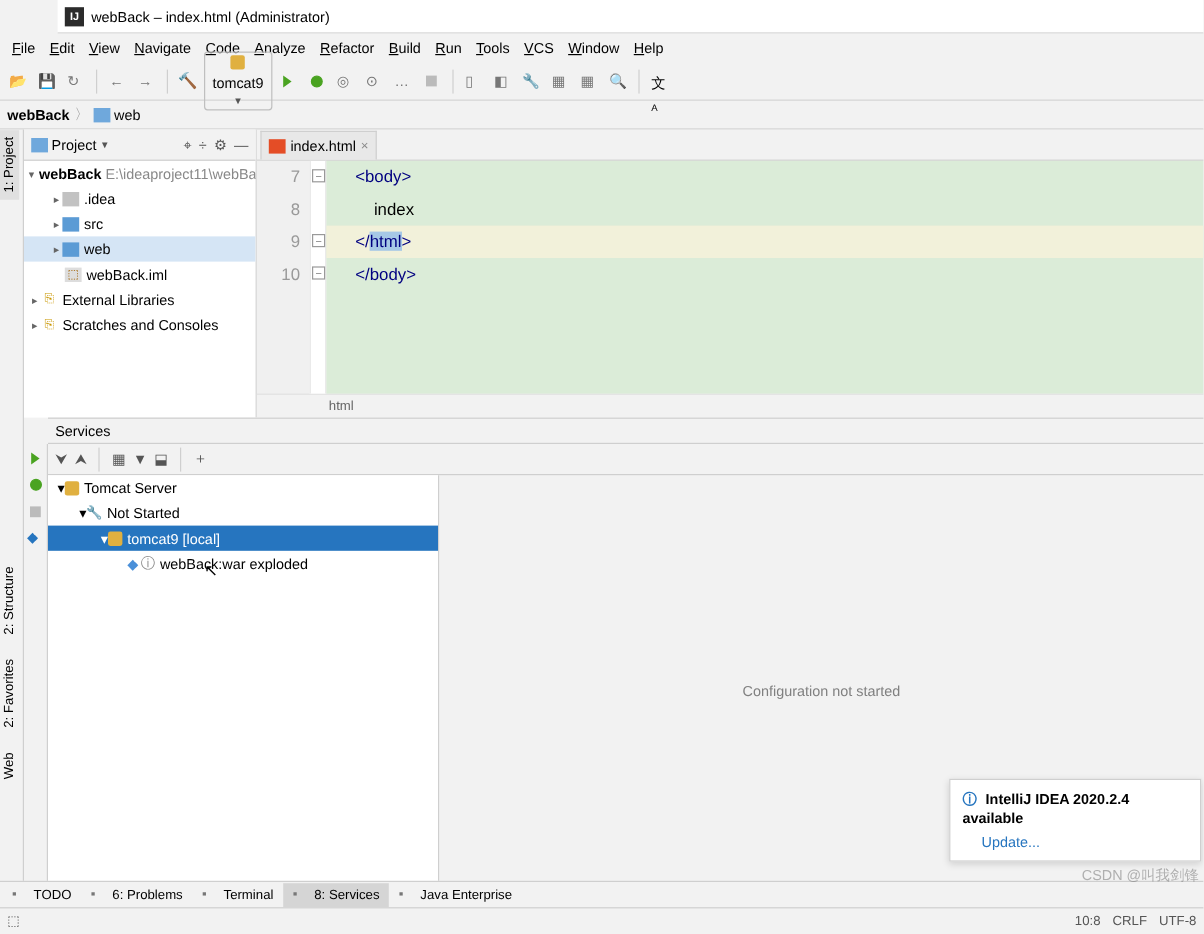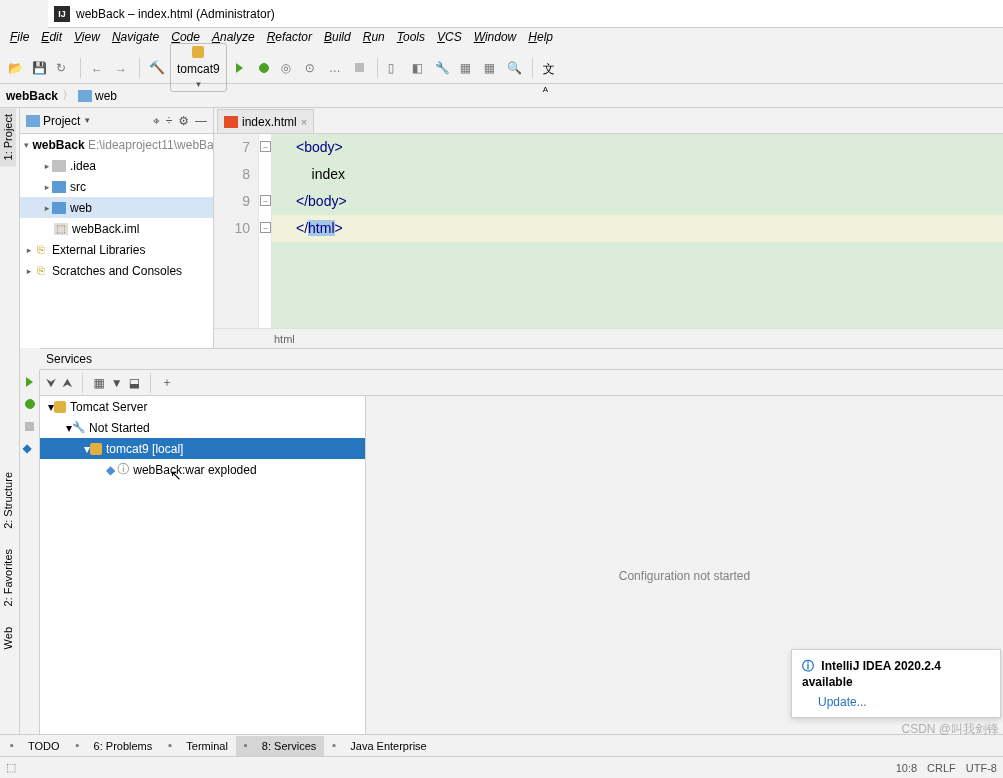--- a/index.html
+++ b/index.html
@@ -2,21 +2,21 @@
 <html><head>
 <meta charset="utf-8">
 <style>
 * { box-sizing: border-box; font-family: "Segoe UI", Arial, sans-serif; }
 body { margin: 0; width: 1003px; height: 778px; background: #f2f2f2; font-size: 12px; color: #000; overflow: hidden; position: relative; }
 
 .title-bar { height: 28px; background: #fff; border-bottom: 1px solid #cfcfcf; display: flex; align-items: center; padding: 0 6px; margin-left: 48px; }
 .title-bar .logo { width: 16px; height: 16px; background: #2b2b2b; color: #fff; font-size: 9px; text-align: center; line-height: 16px; margin-right: 6px; font-weight: bold; }
 .title-bar .title-text { font-size: 12px; }
 
-.menu-bar { height: 24px; background: #f2f2f2; display: flex; padding: 0 4px; font-style: italic; }
+.menu-bar { height: 24px; background: #f2f2f2; display: flex; align-items: center; padding: 0 4px; }
 .menu-item { padding: 2px 6px; cursor: default; }
 .menu-item u { text-decoration: underline; }
 
 .toolbar { height: 32px; background: #f2f2f2; border-bottom: 1px solid #cfcfcf; display: flex; align-items: center; padding: 0 4px; gap: 2px; }
 .tb-btn { width: 22px; height: 22px; display: flex; align-items: center; justify-content: center; cursor: default; position: relative; }
 .tb-sep { width: 1px; height: 20px; background: #cfcfcf; margin: 0 4px; }
 .run-config { border: 1px solid #bfbfbf; border-radius: 3px; padding: 2px 6px; display: flex; align-items: center; gap: 4px; font-size: 12px; flex-direction: column; }
 .chev-down { font-size: 8px; color: #555; }
 
 .navbar { height: 24px; background: #f2f2f2; border-bottom: 1px solid #cfcfcf; display: flex; align-items: center; padding: 0 6px; gap: 4px; }
@@ -286,22 +286,22 @@
             <div>10</div>
           </div>
         <div class="fold-col">
           <div class="fold-mark" style="top:7px">–</div>
           <div class="fold-mark" style="top:61px">–</div>
           <div class="fold-mark" style="top:88px">–</div>
         </div>
         <div class="code" id="code">
             <div class="code-line"><span class="tag-d">&lt;</span><span class="tag-name">body</span><span class="tag-d">&gt;</span></div>
             <div class="code-line">    <span class="txt">index</span></div>
+            <div class="code-line hl"><span class="tag-d">&lt;/</span><span class="end-html tag-name">html</span><span class="tag-d">&gt;</span></div>
             <div class="code-line"><span class="tag-d">&lt;/</span><span class="tag-name">body</span><span class="tag-d">&gt;</span></div>
-            <div class="code-line hl"><span class="tag-d">&lt;/</span><span class="end-html tag-name">html</span><span class="tag-d">&gt;</span></div>
           </div>
       </div>
       <div class="crumb-bar">
         <span>html</span>
       </div>
     </div>
   </div>
 
   <div class="services-label-bar">
     <span>Services</span>

